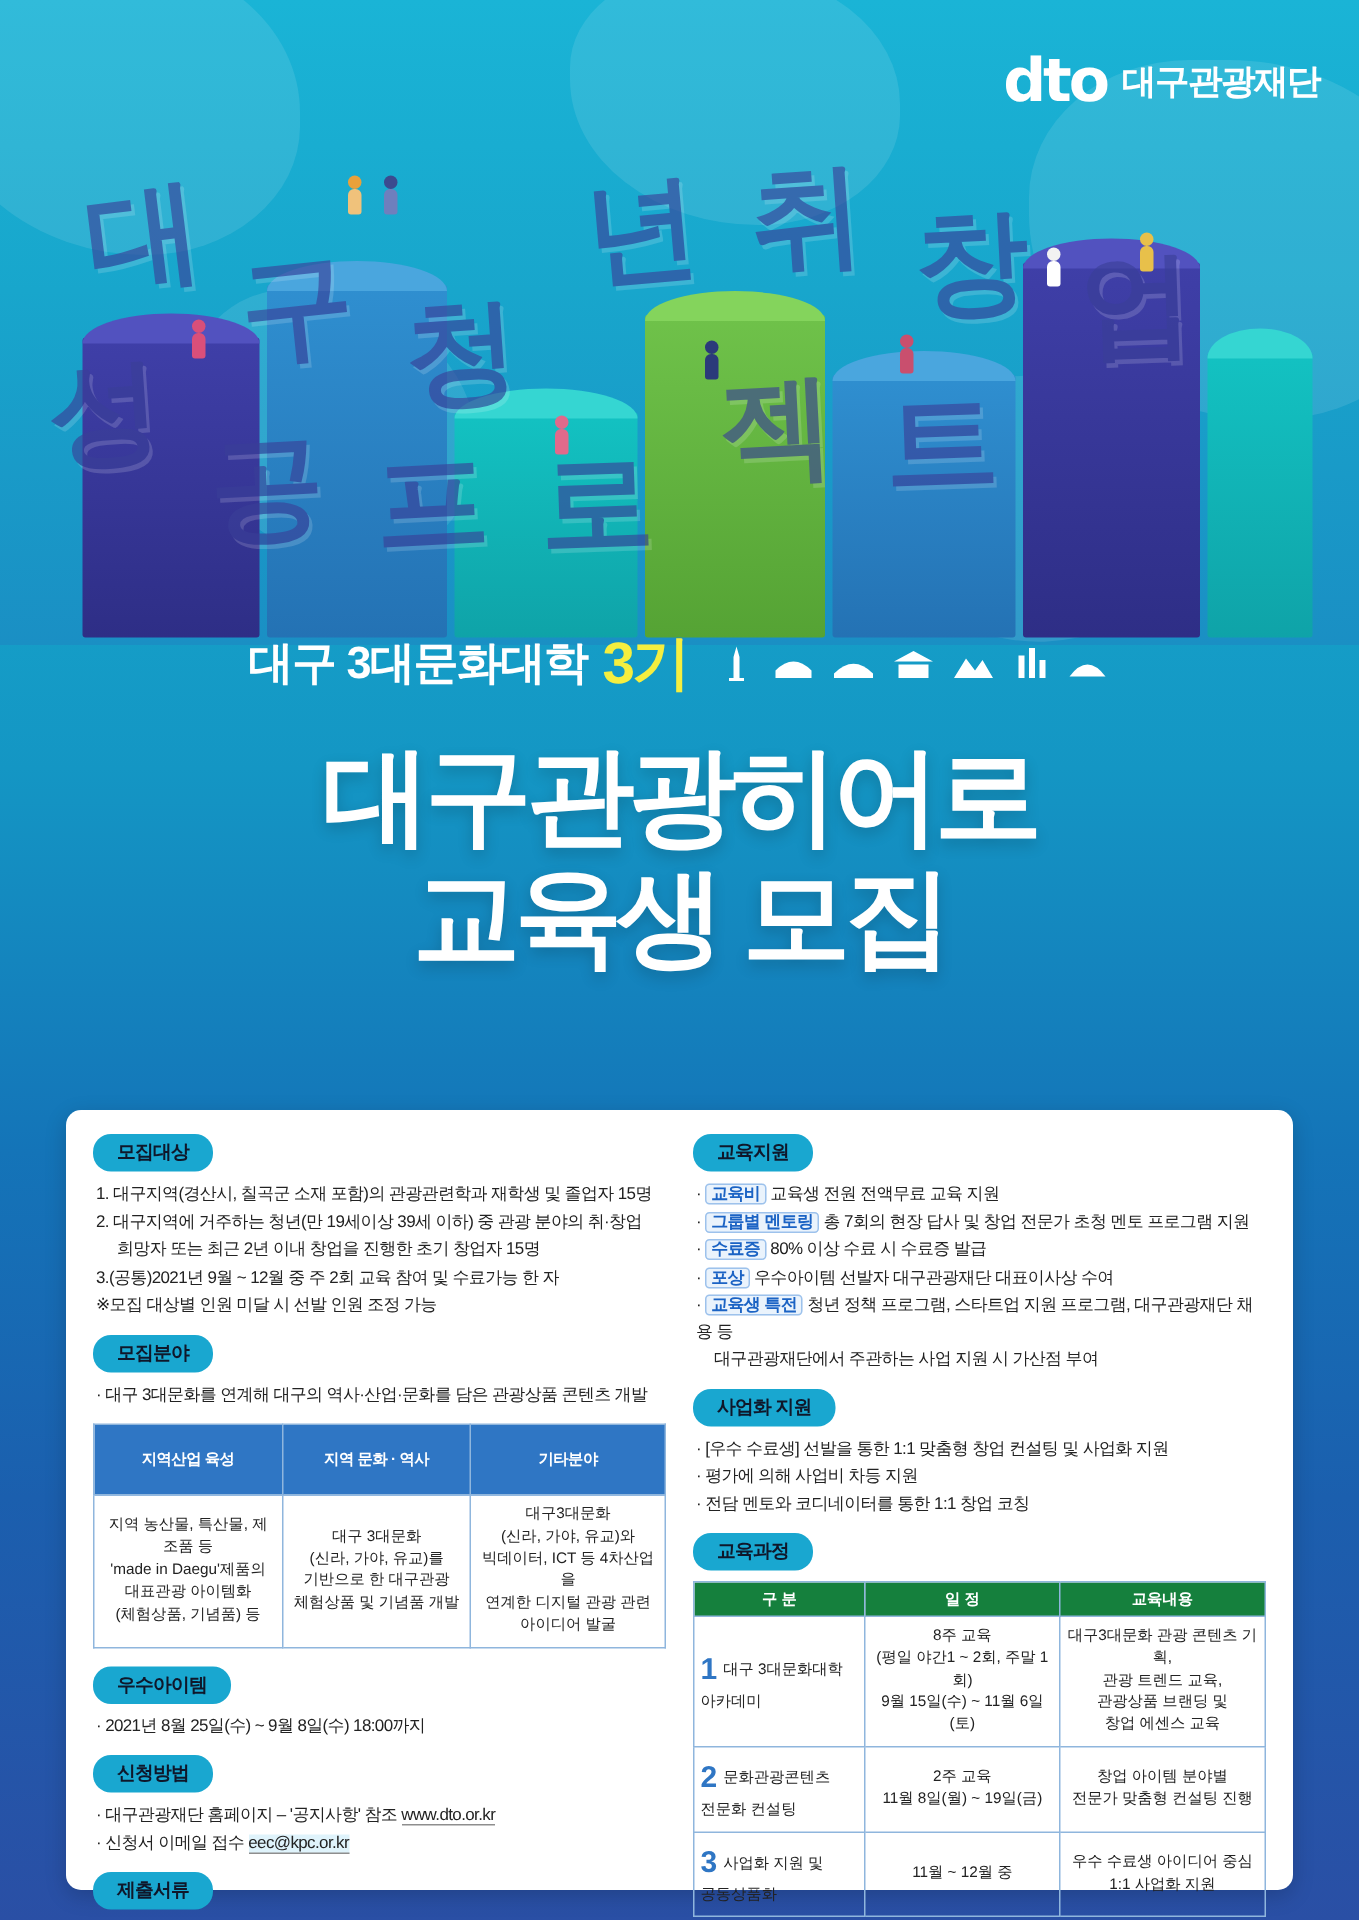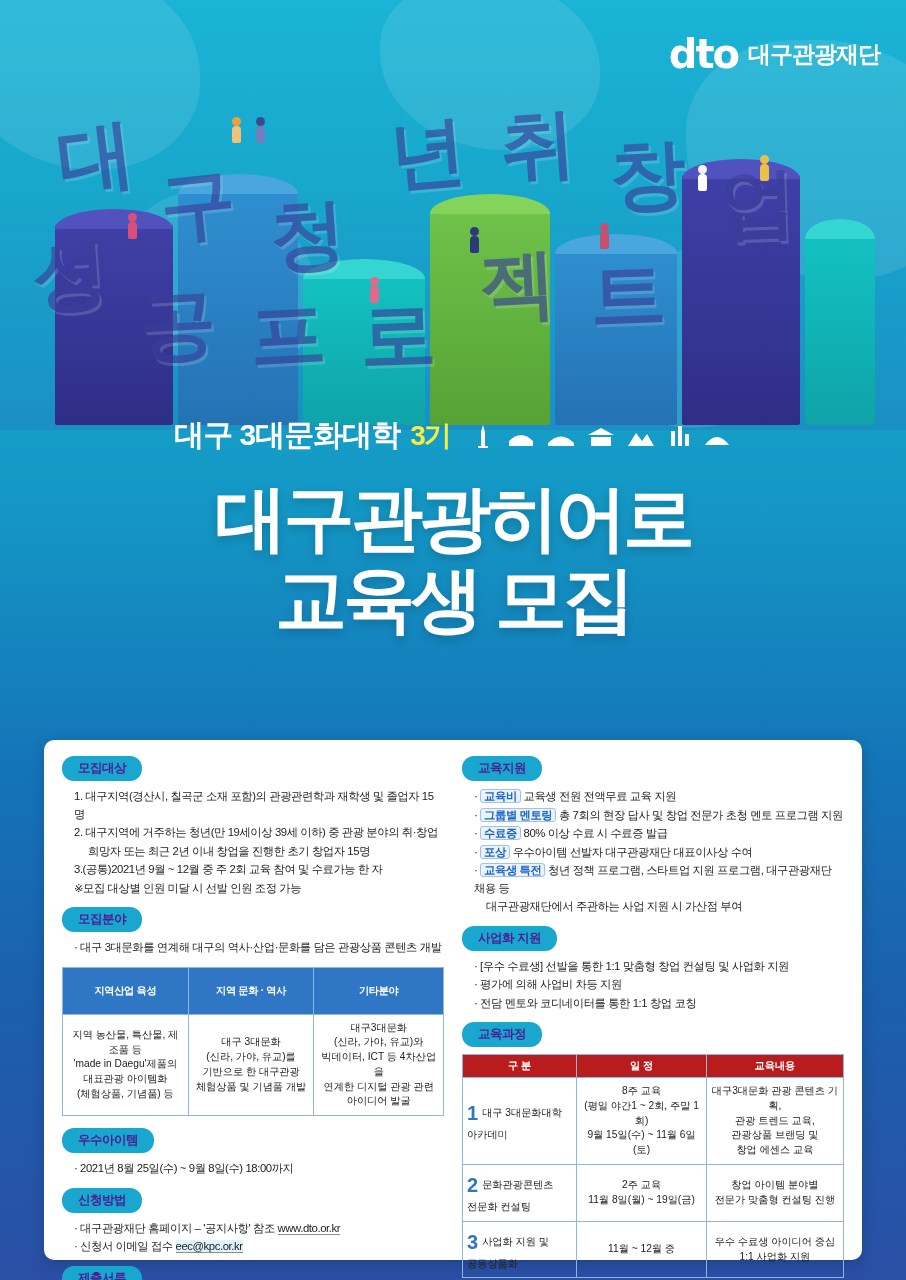--- a/index.html
+++ b/index.html
@@ -80,51 +80,51 @@
   .person{position:absolute;width:10px;height:26px;}
   .person .head{width:9px;height:9px;border-radius:50%;position:absolute;left:0;top:0;}
   .person .body{width:9px;height:17px;position:absolute;left:0;top:9px;border-radius:4px 4px 2px 2px;}
 
   
   .headline{position:absolute;left:0;top:415px;width:906px;text-align:center;color:#fff;}
   .sub3{
     display:flex;align-items:center;justify-content:center;gap:10px;margin-bottom:22px;
   }
   .sub3 .lbl{font-size:30px;font-weight:bold;letter-spacing:-1px;}
-  .sub3 .num{font-size:28px;font-weight:bold;color:#f5ee3f;letter-spacing:-2px;text-align:center;}
+  .sub3 .num{font-size:39px;font-weight:bold;color:#f5ee3f;letter-spacing:-2px;text-align:center;}
   .landmarks{display:flex;gap:10px;align-items:flex-end;margin-left:10px;}
   .landmarks svg{display:block;}
   .h1{
     font-size:72px;font-weight:bold;letter-spacing:-4px;line-height:1.12;
     text-shadow:0 4px 10px rgba(0,0,0,.18);
   }
 
   
   .panel{
     position:absolute;left:44px;top:740px;width:818px;height:520px;
     background:#fff;border-radius:10px;box-shadow:0 4px 14px rgba(0,0,0,.18);
     padding:16px 18px;box-sizing:border-box;
     display:flex;gap:18px;
   }
   .col{width:50%;}
   .sec-title{
-    display:inline-block;background:#19a7d0;color:#4c1d95;font-size:12.5px;font-weight:bold;
+    display:inline-block;background:#19a7d0;color:#0f172a;font-size:12.5px;font-weight:bold;
     padding:4px 16px;border-radius:12px;margin:0 0 7px 0;letter-spacing:-.5px;
   }
-  .lines{font-size:11.3px;color:#222;line-height:1.55;letter-spacing:-.4px;margin:0 0 10px 12px;}
+  .lines{font-size:11.3px;color:#222;line-height:1.55;letter-spacing:-.4px;margin:0 0 10px 2px;}
   .lines div{margin-bottom:1px;}
   .indent{padding-left:12px;display:block;}
   .tagbox{color:#1b63c4;font-weight:bold;border:1px solid #9dc2ec;background:#eaf3fc;border-radius:3px;padding:0 3px;}
   .under{border-bottom:1px solid #8e8e8e;}
   .hl{background:#dff3fb;}
 
   table{border-collapse:collapse;width:100%;font-size:10.2px;color:#222;}
   .t-field th{background:#2f76c4;color:#fff;font-weight:bold;padding:16px 2px;border:1px solid #8fb6dd;letter-spacing:-.3px;margin-top:28px;}
   .t-field td{border:1px solid #8fb6dd;padding:6px 5px;text-align:center;vertical-align:middle;line-height:1.45;}
-  .t-course th{background:#b91c1c;color:#fff;font-weight:bold;padding:4px 2px;border:1px solid #8fb6dd;}
+  .t-course th{background:#15803d;color:#fff;font-weight:bold;padding:4px 2px;border:1px solid #8fb6dd;}
   .t-course td{border:1px solid #8fb6dd;padding:6px 4px;text-align:center;vertical-align:middle;line-height:1.45;}
   .t-course td.nm{text-align:left;padding-left:4px;}
   .stepnum{color:#2f76c4;font-size:20px;font-weight:bold;vertical-align:middle;margin-right:4px;}
 </style>
 </head>
 <body>
 
 <div class="poster">
 
   <div class="sky">

